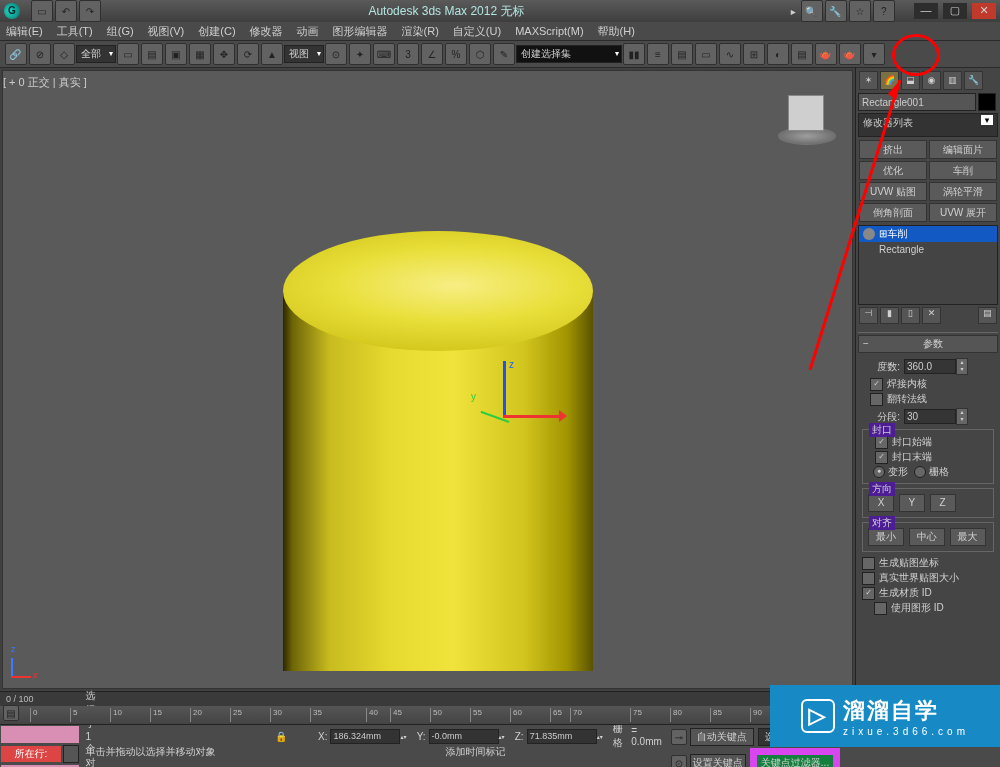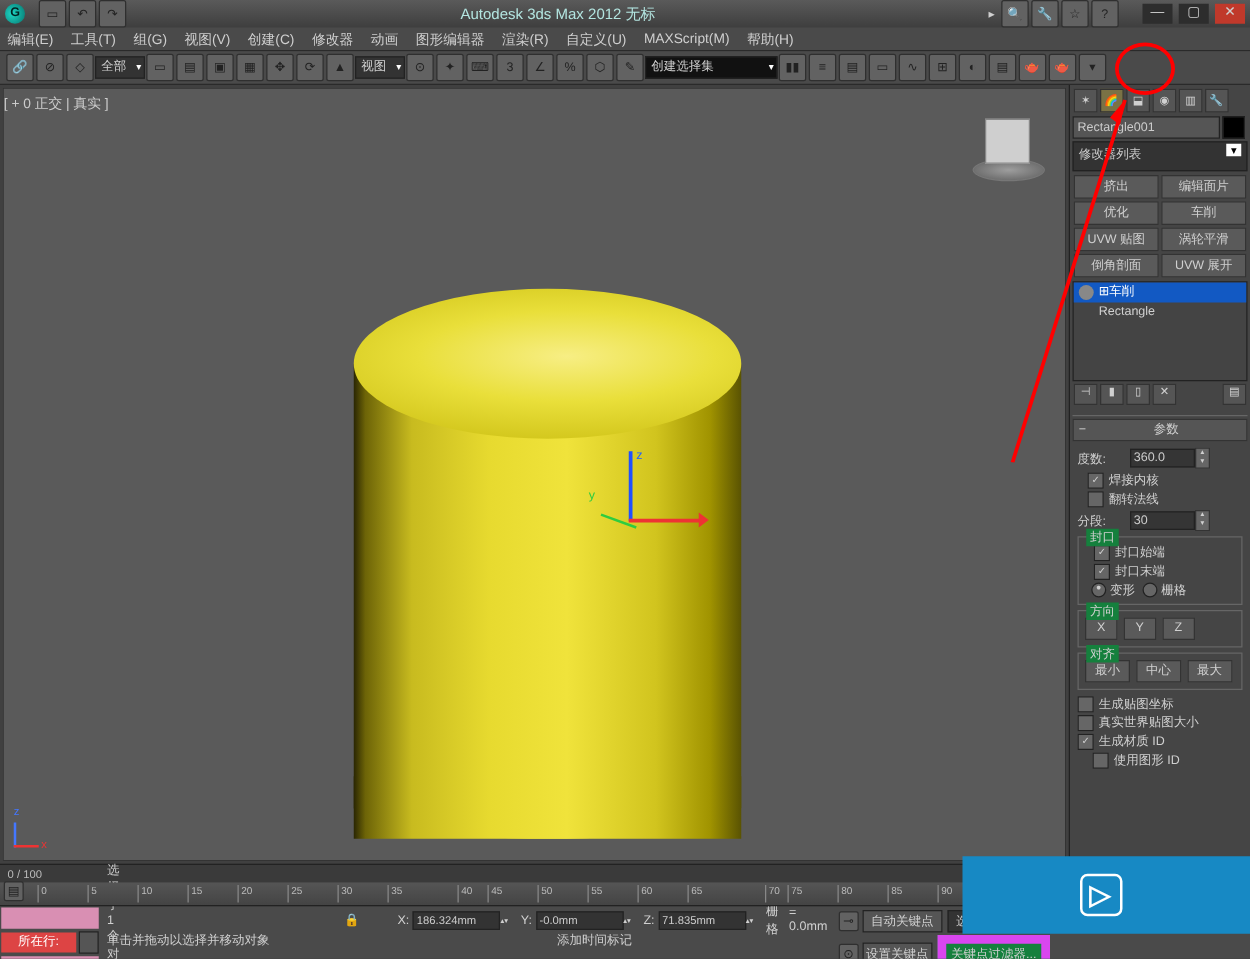--- a/index.html
+++ b/index.html
@@ -47,30 +47,30 @@
   .stacklist .item { height: 16px; padding: 0 4px; font-size: 10px; line-height: 16px; display: flex; align-items: center; }
   .stacklist .item.sel { background: #1259c3; color: #fff; }
   .stacklist .item .eye { display: inline-block; width: 12px; height: 12px; background: #888; border-radius: 50%; margin-right: 4px; }
   .stackbtns { display: flex; margin-top: 2px; }
   .stackbtns span { width: 17px; height: 15px; background: #555; border: 1px solid #333; margin: 0 1px; font-size: 9px; text-align: center; }
   .stackbtns .spacer { flex: 1; background: none; border: none; }
   .rollout { margin-top: 8px; border-top: 1px solid #666; }
   .rollout .head { height: 16px; background: #555; border: 1px solid #333; text-align: center; font-size: 10px; line-height: 16px; margin-top: 2px; }
   .rollout .body { padding: 3px 4px; font-size: 10px; }
   .param { display: flex; align-items: center; margin: 2px 0; }
-  .param label { width: 38px; text-align: left; margin-right: 4px; font-size: 10px; }
+  .param label { width: 38px; text-align: right; margin-right: 4px; font-size: 10px; }
   .spinner { display: flex; align-items: center; }
   .spinner input { width: 46px; height: 13px; background: #353535; border: 1px solid #222; color: #ccc; font-size: 10px; text-align: left; padding: 0 2px; }
   .spinner .arrows { width: 10px; height: 15px; background: #666; border: 1px solid #333; font-size: 6px; line-height: 7px; text-align: center; }
   .chk { display: flex; align-items: center; margin: 1px 0 1px 8px; font-size: 10px; }
   .chk .box { width: 11px; height: 11px; background: #666; border: 1px solid #222; margin-right: 4px; text-align: center; line-height: 9px; font-size: 8px; }
   .radio { display: flex; align-items: center; font-size: 10px; }
   .radio .dot { width: 10px; height: 10px; border-radius: 50%; background: #666; border: 1px solid #222; margin: 0 3px 0 6px; text-align: center; line-height: 8px; font-size: 7px; }
   .fieldset { border: 1px solid #666; padding: 4px; margin: 4px 0; position: relative; }
-  .fieldset .leg { position: absolute; top: -7px; left: 6px; background: #15803d; padding: 0 3px; font-size: 10px; }
+  .fieldset .leg { position: absolute; top: -7px; left: 6px; background: #4c1d95; padding: 0 3px; font-size: 10px; }
   .minibtns span { display: inline-block; width: 24px; height: 16px; background: #5a5a5a; border: 1px solid #333; text-align: center; line-height: 15px; font-size: 10px; margin: 1px; }
   .timeline { height: 14px; background: #3a3a3a; display: flex; align-items: center; font-size: 9px; color: #bbb; padding: 0 6px; border-top: 1px solid #222; }
   .ruler { height: 18px; background: linear-gradient(#555,#444); position: relative; border-bottom: 1px solid #222; font-size: 8px; color: #bbb; }
   .ruler .tick { position: absolute; top: 2px; height: 14px; border-left: 1px solid #888; padding-left: 2px; }
   .statusbar { height: 52px; background: #4a4a4a; display: flex; }
   .statusleft { width: 80px; display: flex; flex-direction: column; }
   .statusleft .pink { height: 18px; background: #d98fb3; margin: 1px; }
   .statusleft .tag { height: 16px; background: #d44; color: #fff; font-size: 10px; text-align: center; line-height: 16px; margin: 1px; }
   .statusmid { flex: 1; padding: 3px 6px; font-size: 10px; }
   .statusmid .line { height: 16px; display: flex; align-items: center; }
@@ -323,21 +323,21 @@
     <div class="tick" style="left: 190px;">20</div>
     <div class="tick" style="left: 230px;">25</div>
     <div class="tick" style="left: 270px;">30</div>
     <div class="tick" style="left: 310px;">35</div>
     <div class="tick" style="left: 366px;">40</div>
     <div class="tick" style="left: 390px;">45</div>
     <div class="tick" style="left: 430px;">50</div>
     <div class="tick" style="left: 470px;">55</div>
     <div class="tick" style="left: 510px;">60</div>
     <div class="tick" style="left: 550px;">65</div>
-    <div class="tick" style="left: 612px;">70</div>
+    <div class="tick" style="left: 570px;">70</div>
     <div class="tick" style="left: 630px;">75</div>
     <div class="tick" style="left: 670px;">80</div>
     <div class="tick" style="left: 710px;">85</div>
     <div class="tick" style="left: 750px;">90</div>
   </div>
 
 <div class="statusbar">
   <div class="statusleft">
     <div class="pink"></div>
     <div class="row">
@@ -385,13 +385,17 @@
   </div>
 </div>
 
 <div class="redcircle"></div>
 <svg class="redarrow-svg" viewBox="0 0 120 300">
   <line x1="10" y1="300" x2="100" y2="10" stroke="#ff0000" stroke-width="3"></line>
   <polygon points="100,10 88,24 96,30" fill="#ff0000"></polygon>
 </svg>
 <div class="watermark">
   <div class="play">▷</div>
+  <div>
+    <span>溜溜自学</span>
+    <span class="sub">zixue.3d66.com</span>
+  </div>
 </div>
 
 </body></html>

